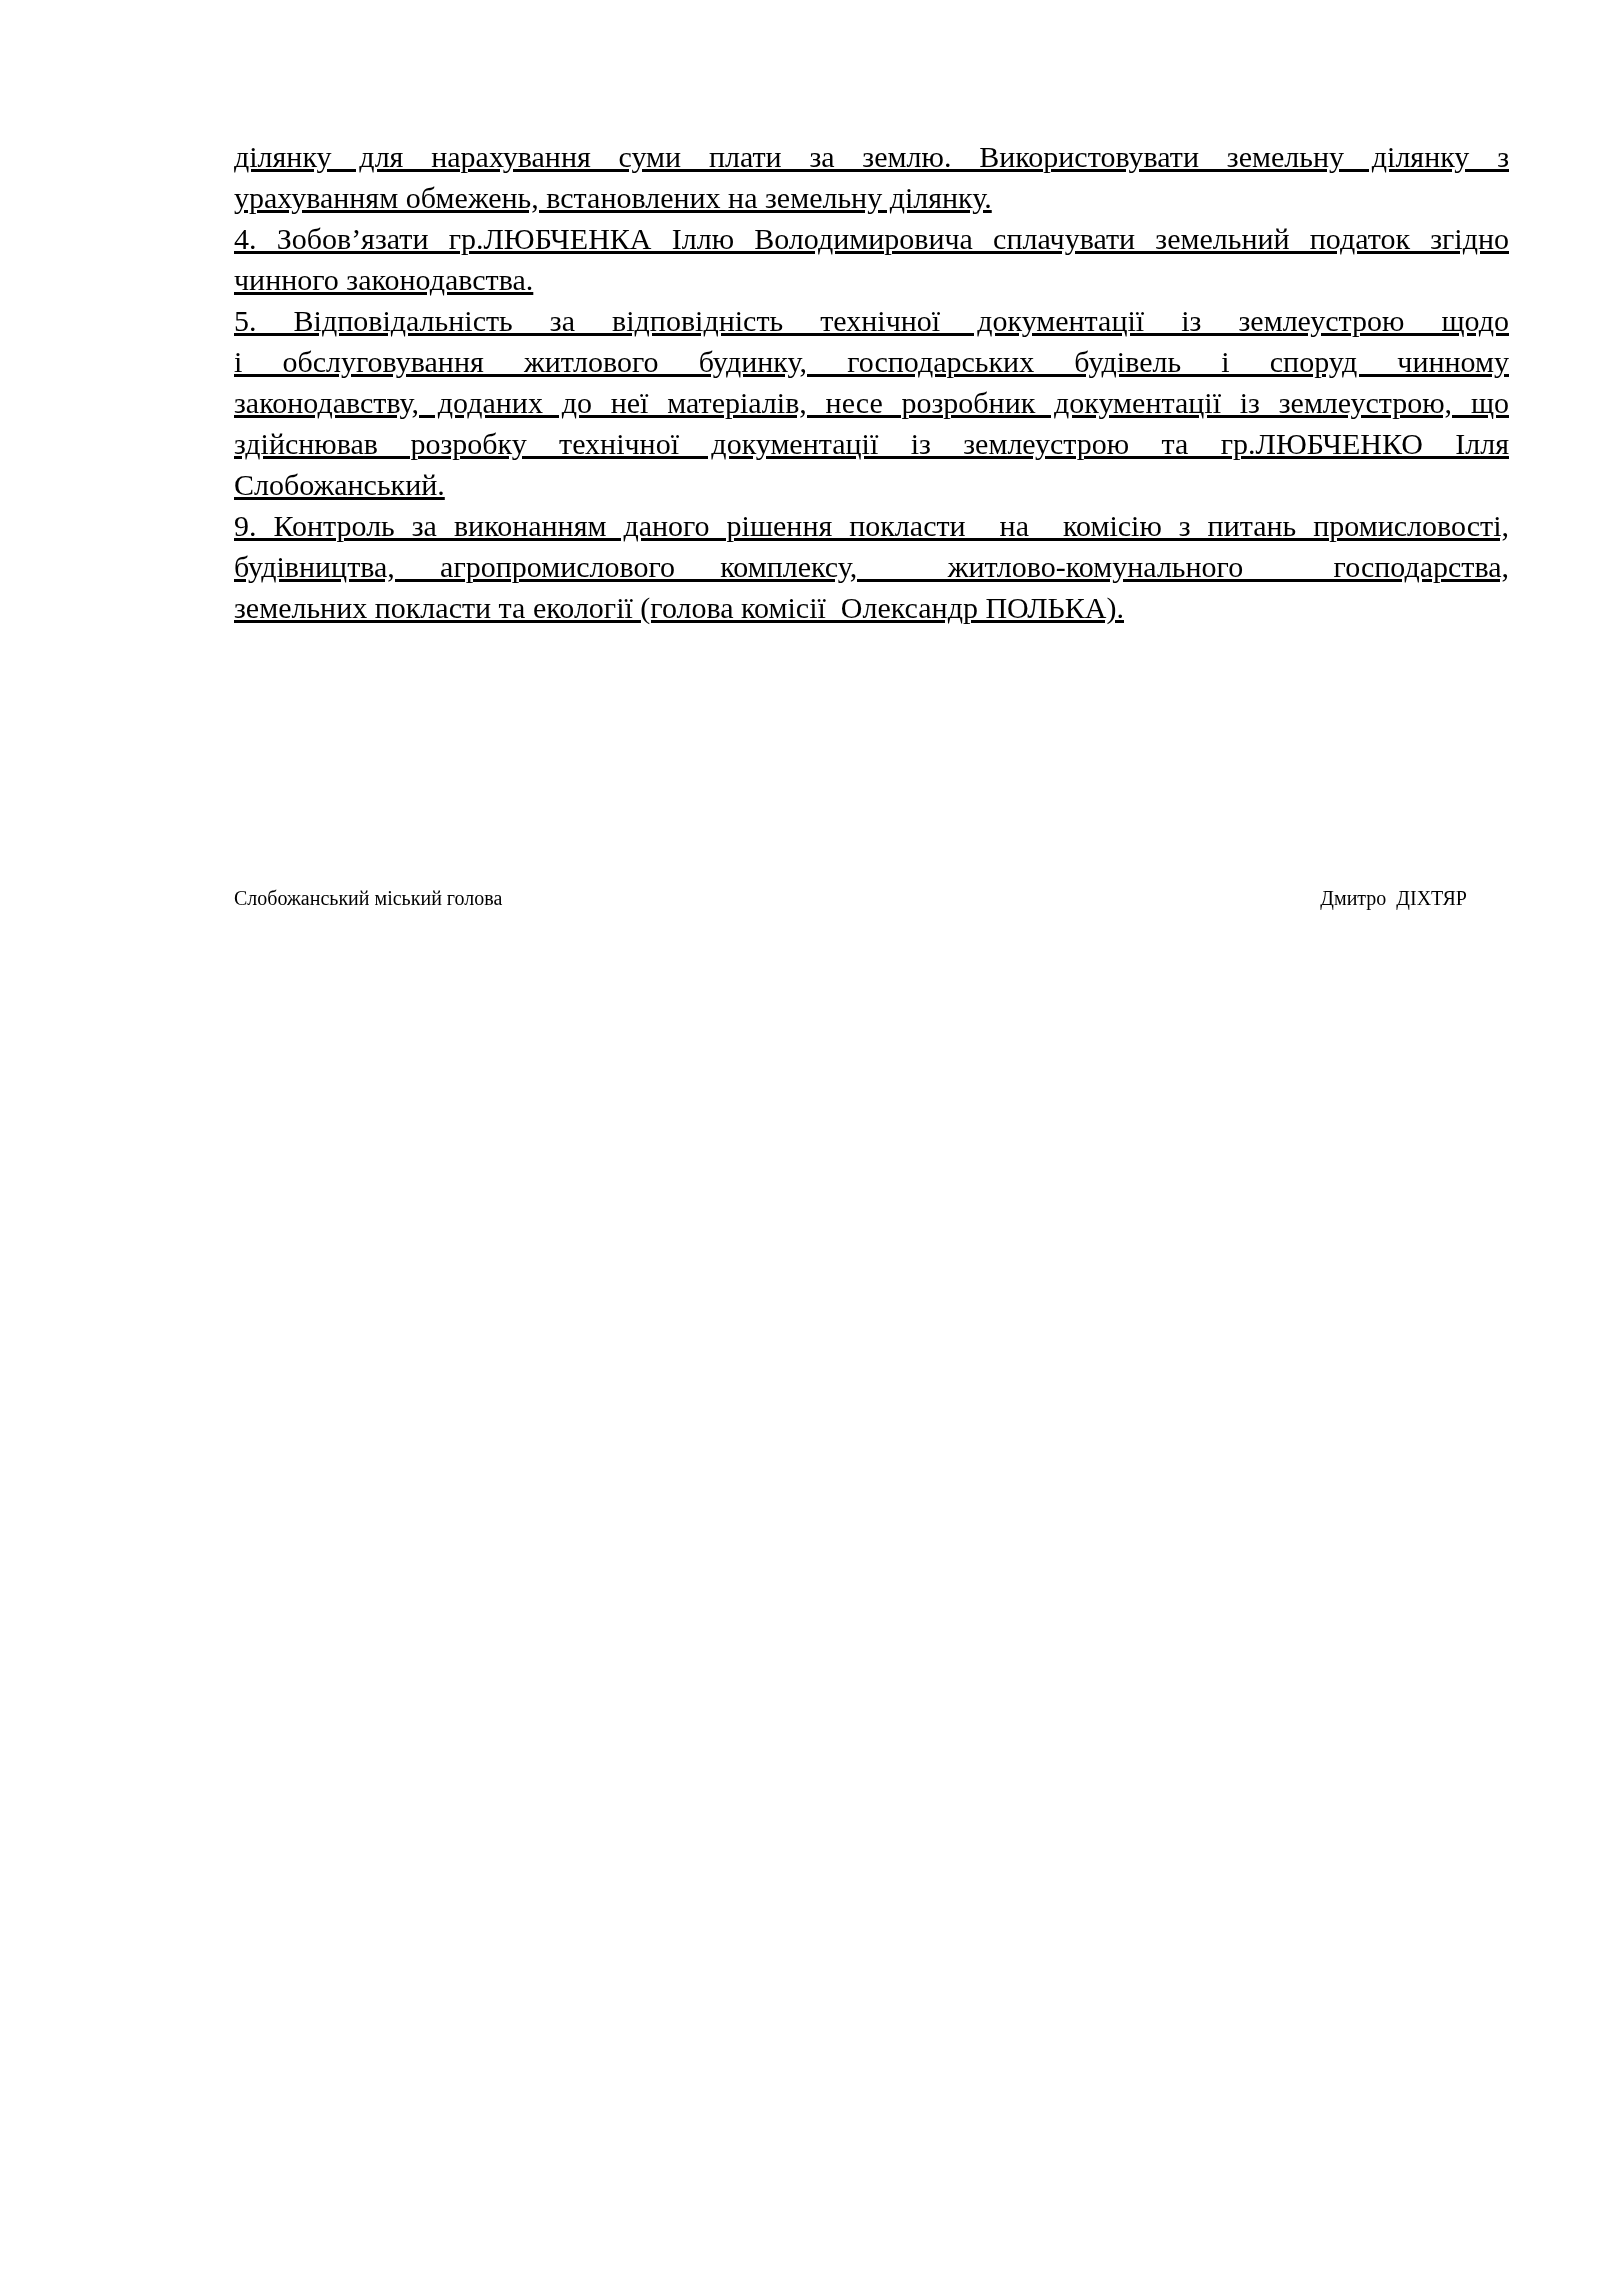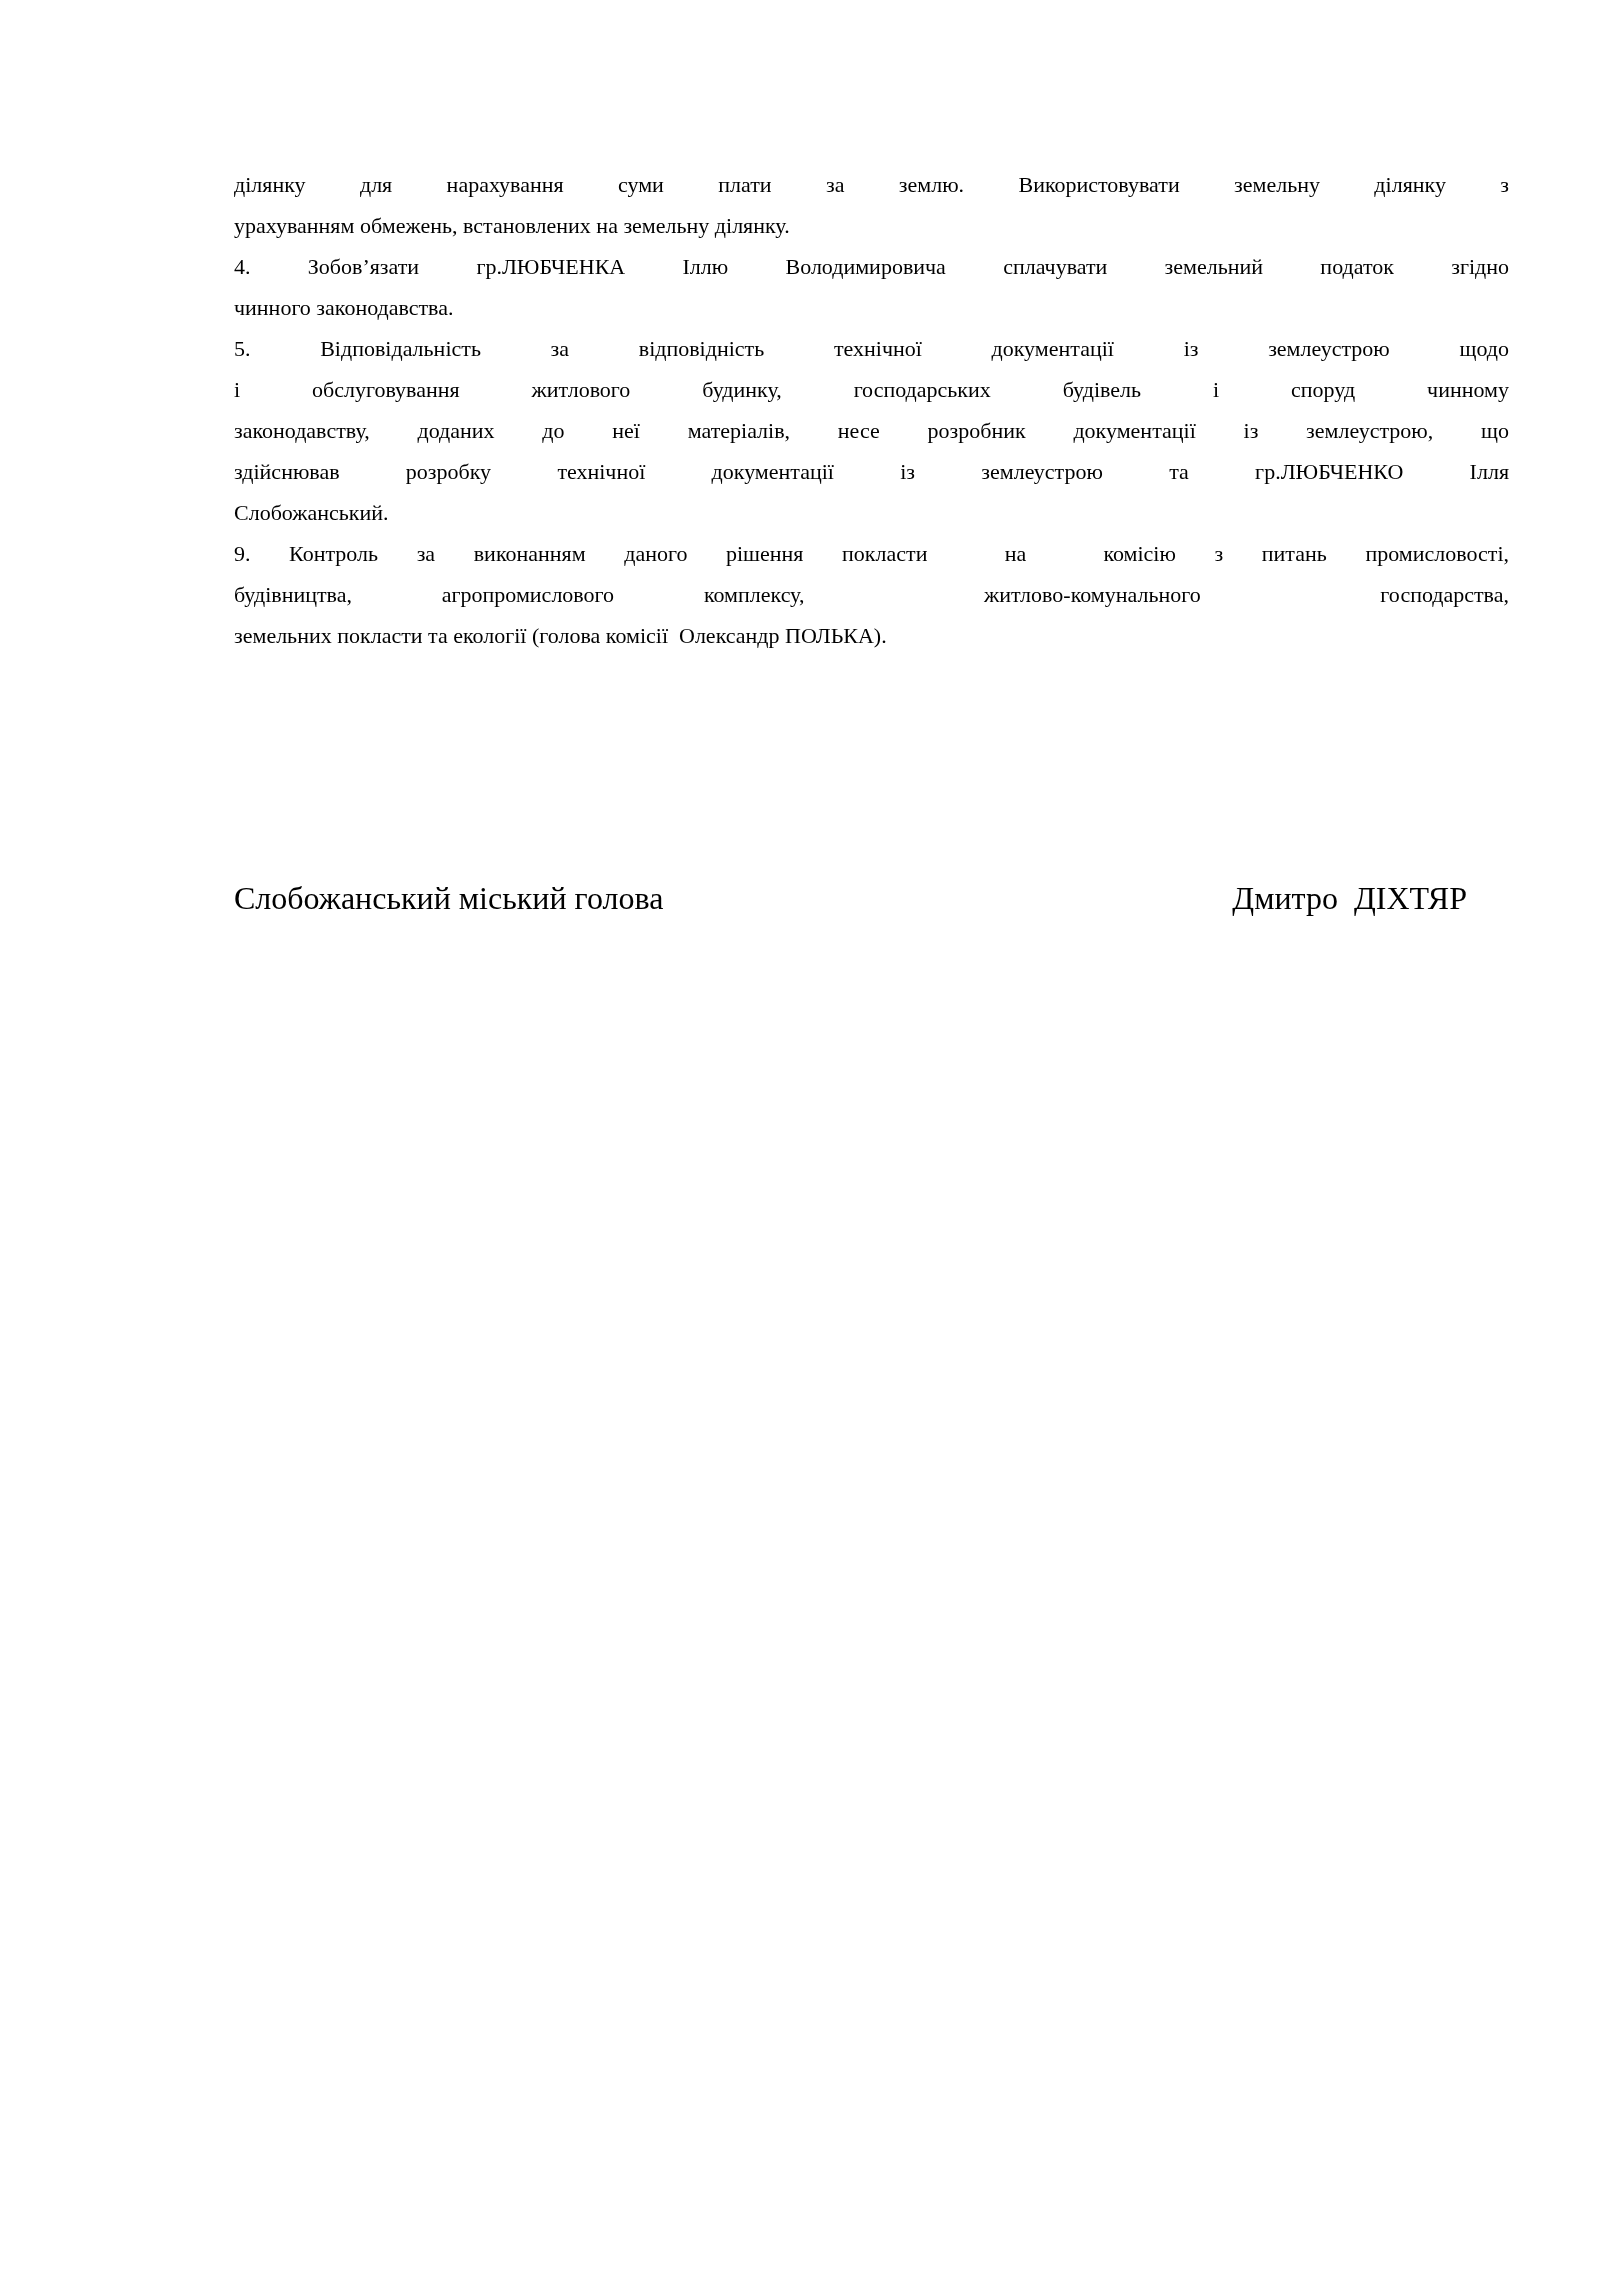--- a/index.html
+++ b/index.html
@@ -13,24 +13,25 @@
     width: 1623px;
     height: 2295px;
     background: #ffffff;
     color: #000000;
     font-family: "Liberation Serif", "DejaVu Serif", serif;
     overflow: hidden;
   }
   .content {
     position: absolute;
     left: 234px;
-    top: 164px;
+    top: 136px;
     width: 1275px;
-    font-size: 22px;
+    font-size: 30px;
     line-height: 41px;
+    text-decoration: underline;
   }
   .paragraph {
     margin: 0;
     padding: 0;
   }
   .line {
     display: block;
     white-space: pre-wrap;
     text-align: justify;
   }
@@ -46,21 +47,21 @@
   .signature {
     position: absolute;
     left: 234px;
     top: 878px;
     width: 1275px;
     box-sizing: border-box;
     padding-right: 42px;
     display: flex;
     justify-content: space-between;
     align-items: baseline;
-    font-size: 32px;
+    font-size: 20px;
     line-height: 41px;
   }
   .signature span {
     white-space: pre;
   }
 </style>
 </head>
 <body>
 
 <div class="page">

